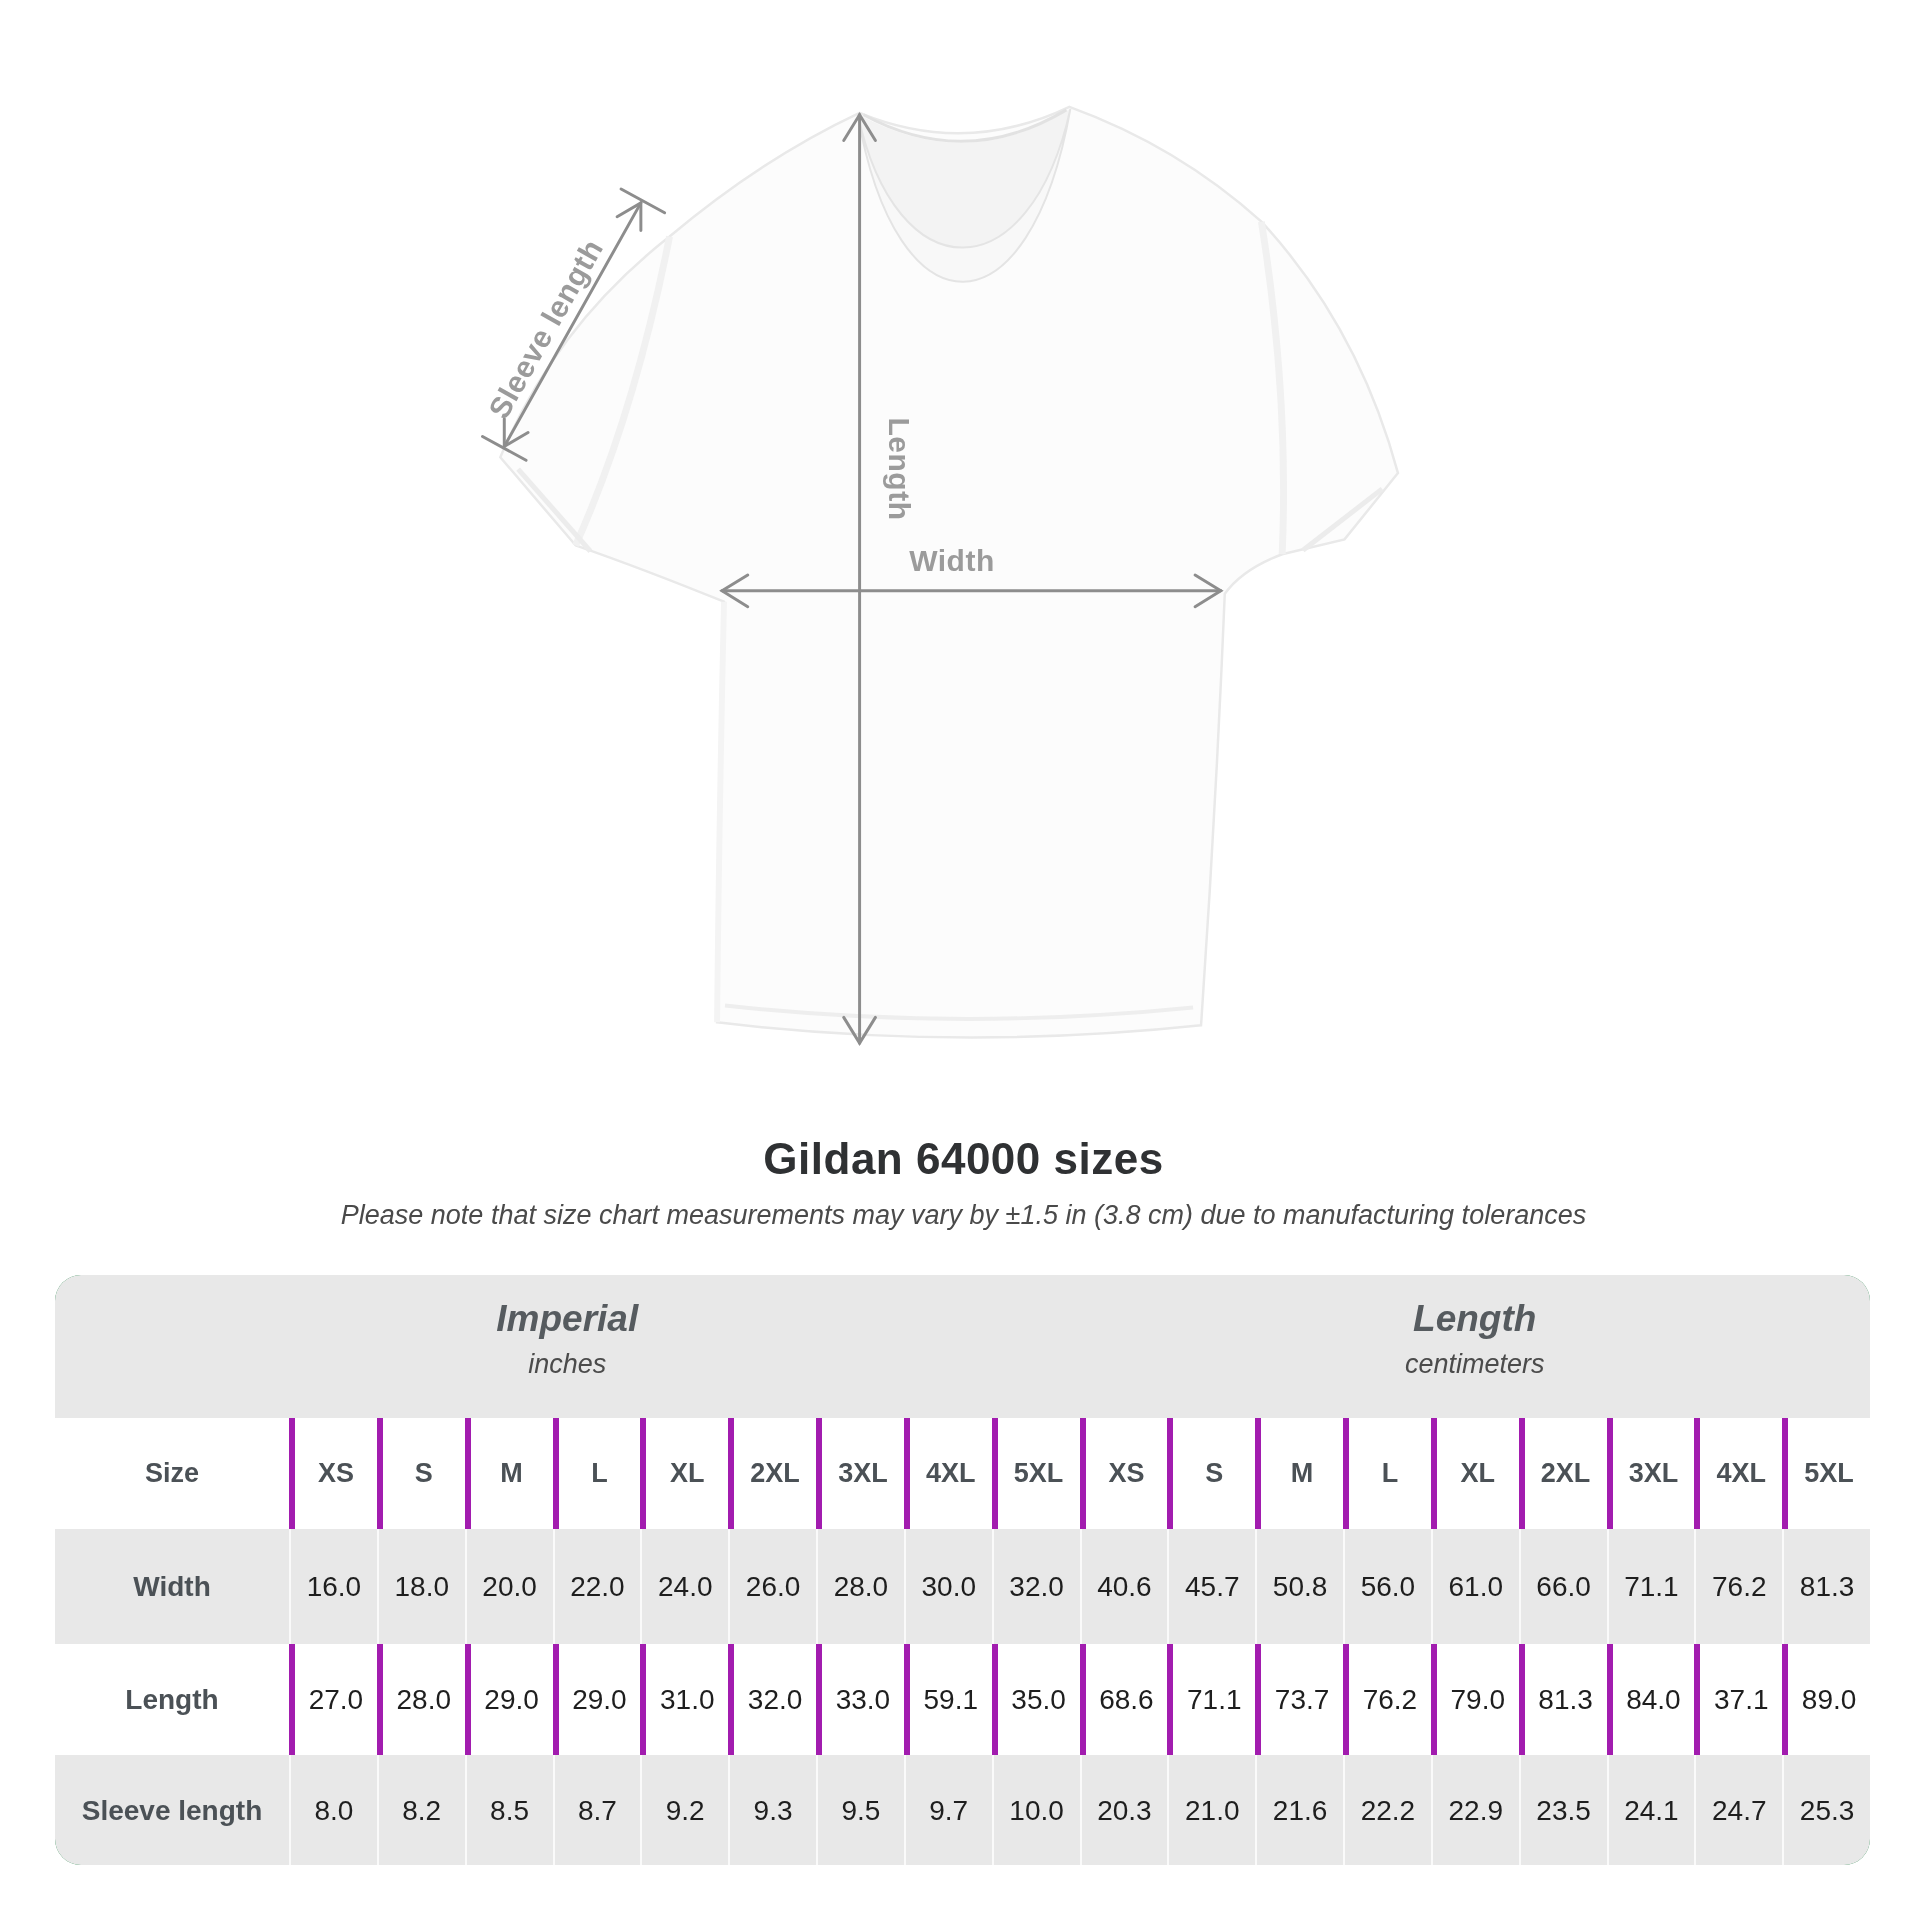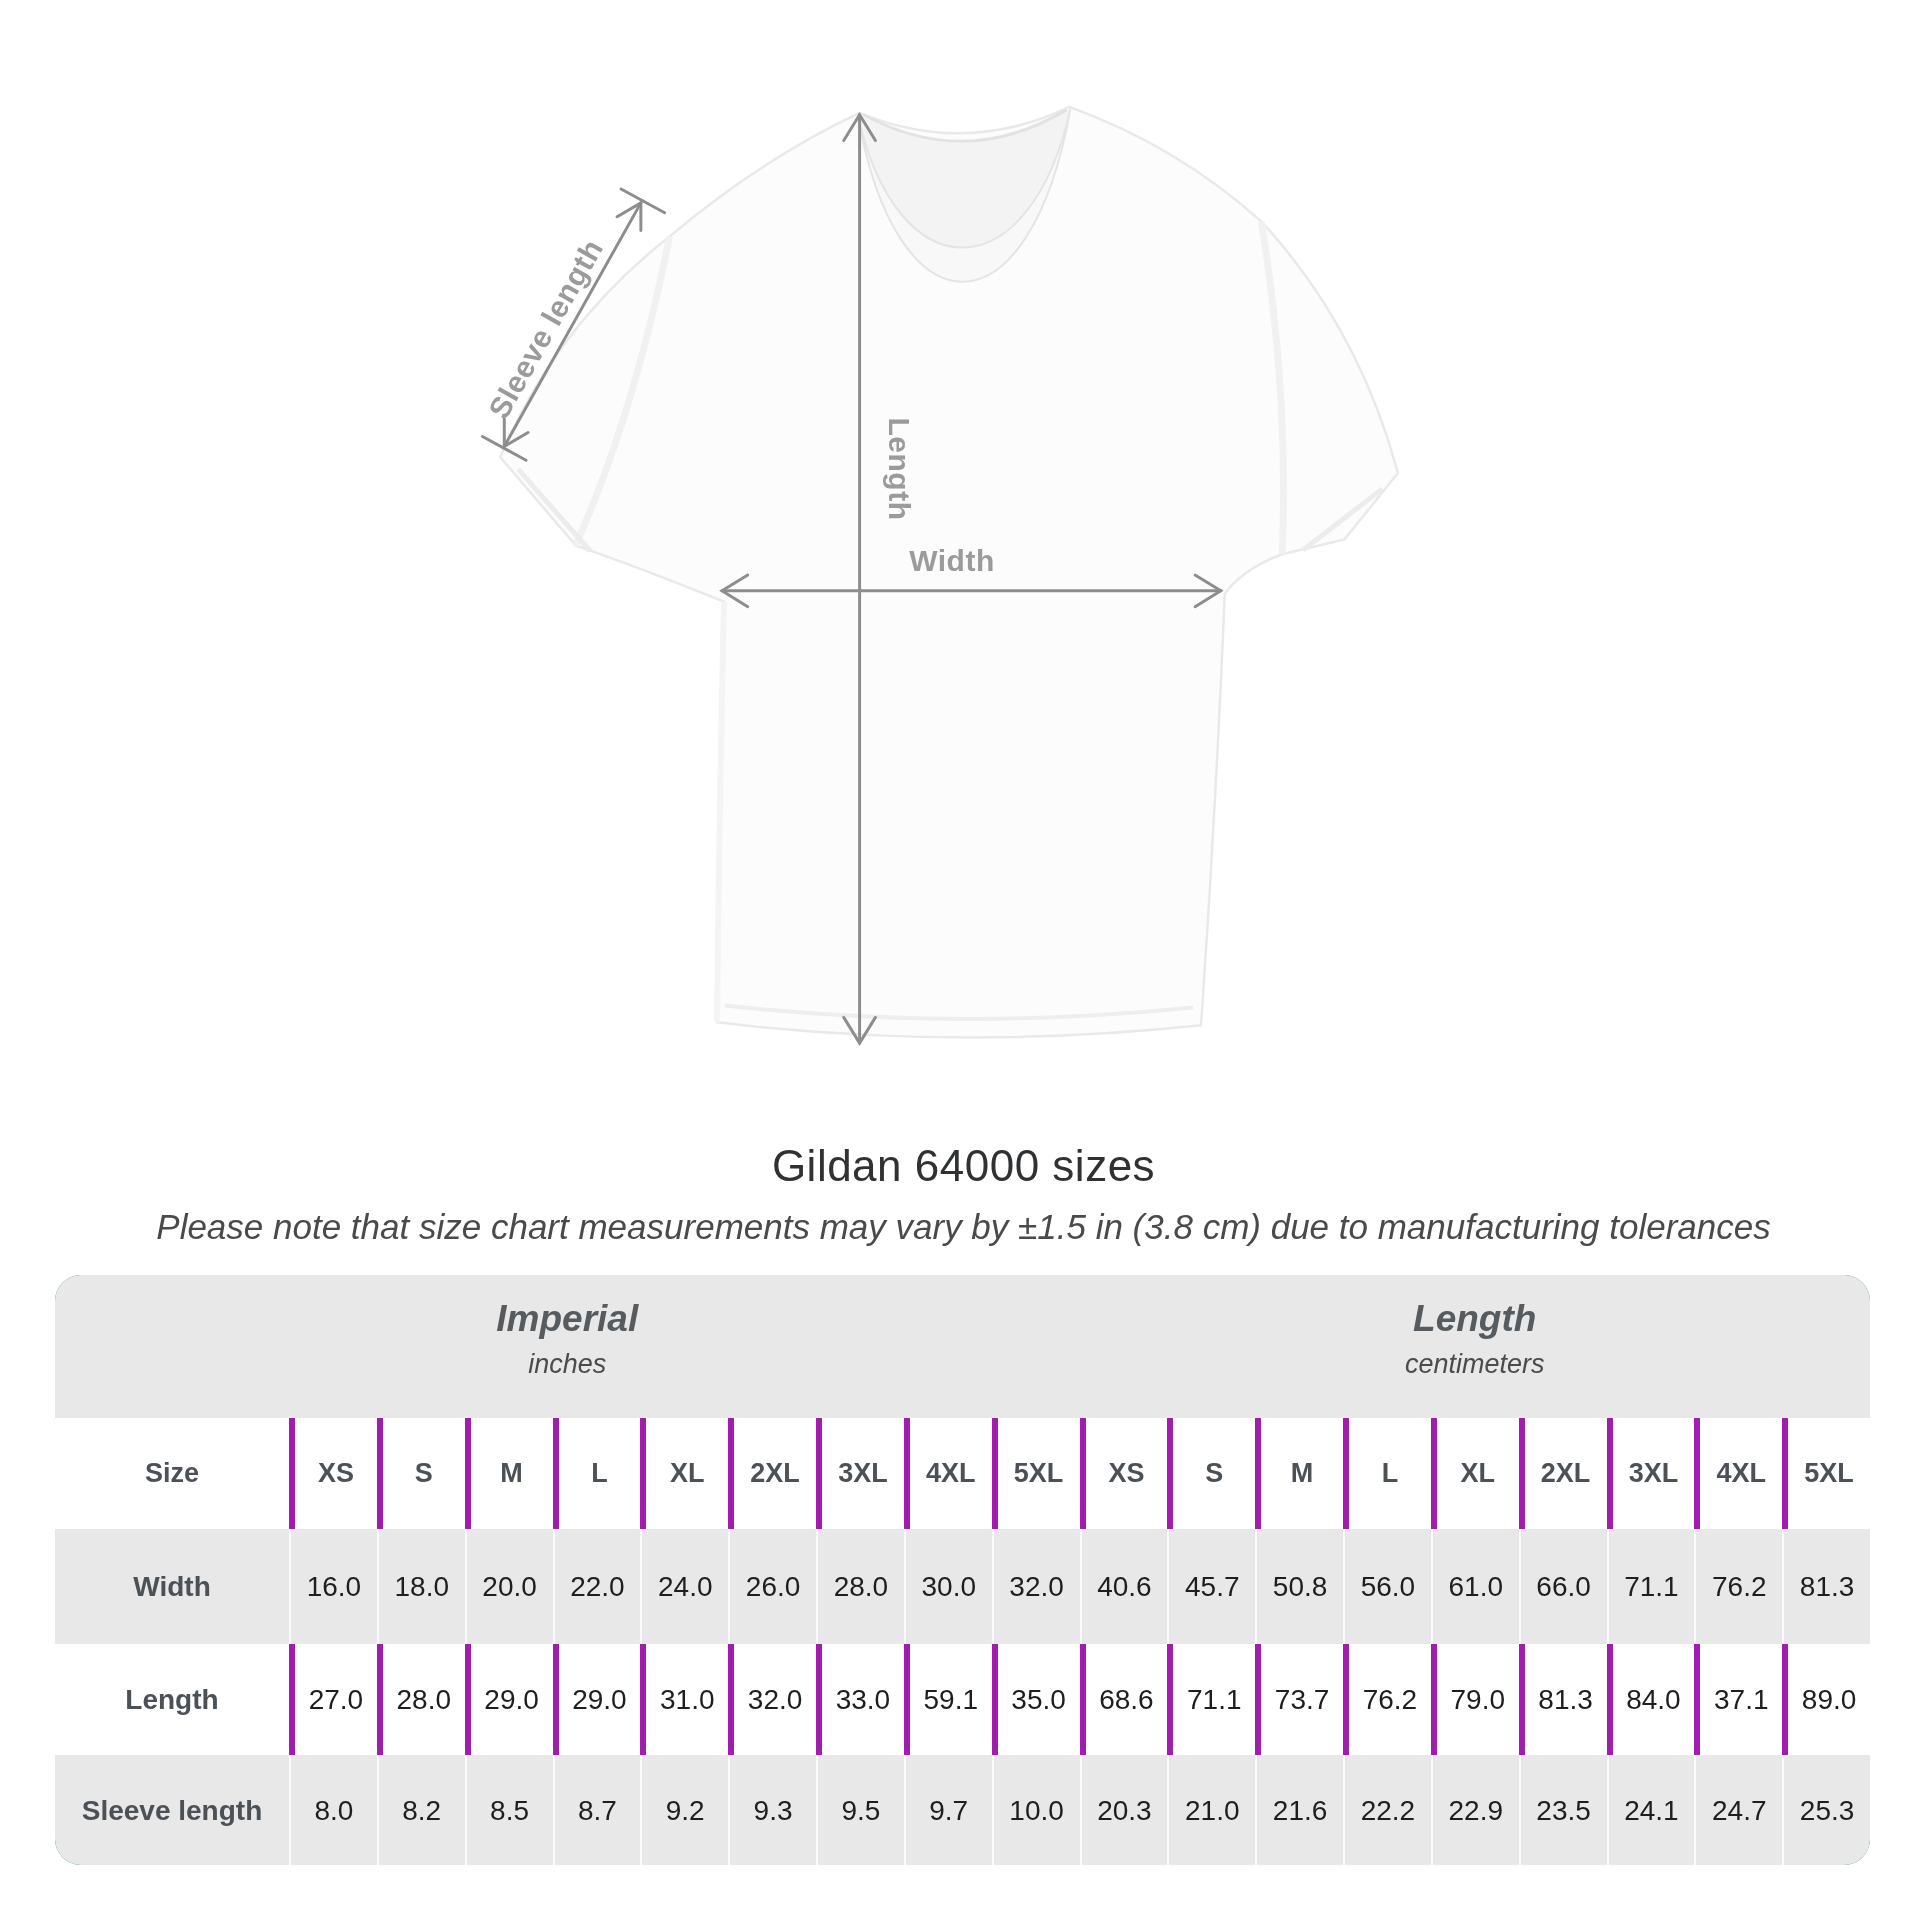--- a/index.html
+++ b/index.html
@@ -11,22 +11,22 @@
   .shirt-svg{position:absolute;left:0;top:0;pointer-events:none;}
   .ann-label{
     position:absolute;color:#9b9b9b;font-weight:bold;font-size:30px;
     letter-spacing:0.5px;white-space:nowrap;
   }
   .ann-sleeve{left:546px;top:329px;transform:translate(-50%,-50%) rotate(-60.5deg);}
   .ann-length{left:899px;top:469px;transform:translate(-50%,-50%) rotate(90deg);}
   .ann-width{left:952px;top:561px;transform:translate(-50%,-50%);}
   
   .title-block{position:absolute;left:0;top:1125px;width:100%;text-align:center;}
-  .main-title{margin:16px;font-size:44px;font-weight:normal;color:#2f3133;letter-spacing:0.5px;}
-  .sub-note{margin:16px 0 0 0;font-size:35px;font-style:italic;color:#4a4a4a;}
+  .main-title{margin:9px;font-size:44px;font-weight:bold;color:#2f3133;letter-spacing:0.5px;}
+  .sub-note{margin:16px 0 0 0;font-size:27px;font-style:italic;color:#4a4a4a;}
   
   .table-wrap{
     position:absolute;left:55px;top:1275px;width:1815px;height:590px;
     border-radius:26px;overflow:hidden;background:#15803d;
   }
   .grid{
     display:grid;width:100%;height:100%;
     grid-template-columns:234px repeat(18,1fr);
     grid-template-rows:143px 111px 115px 111px 111px;
   }

